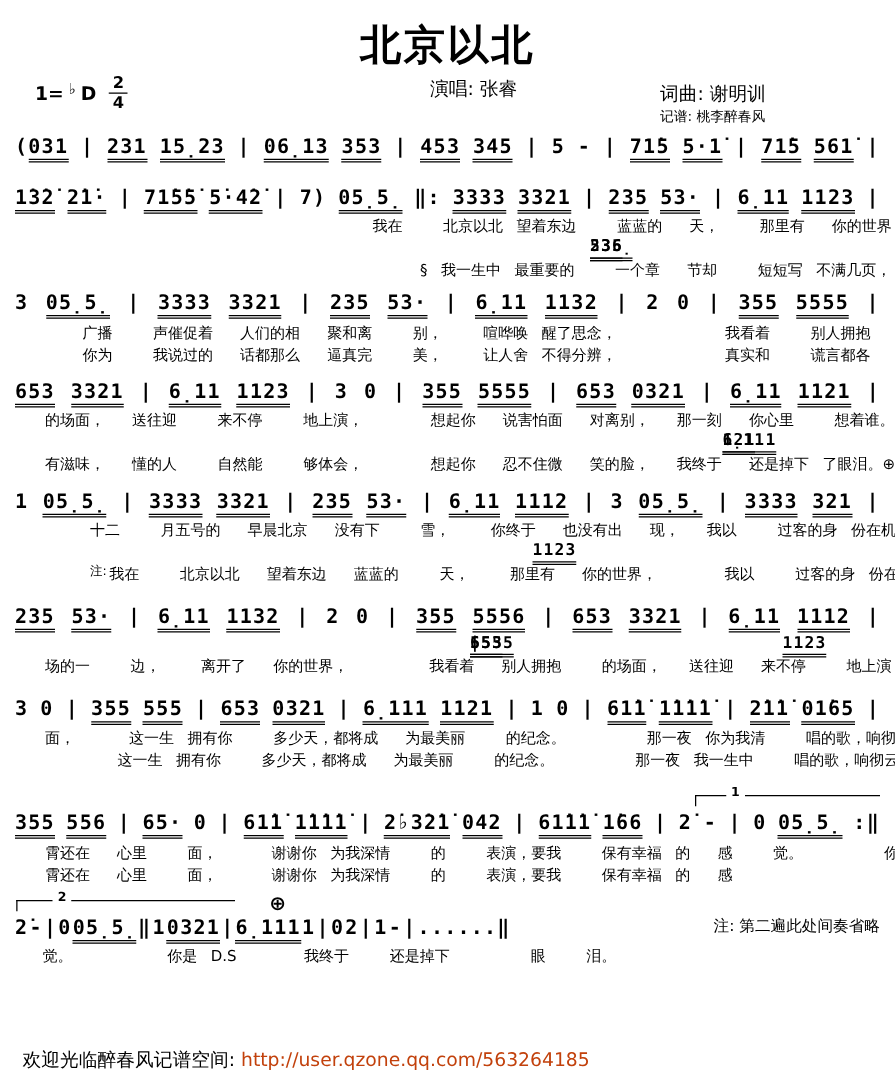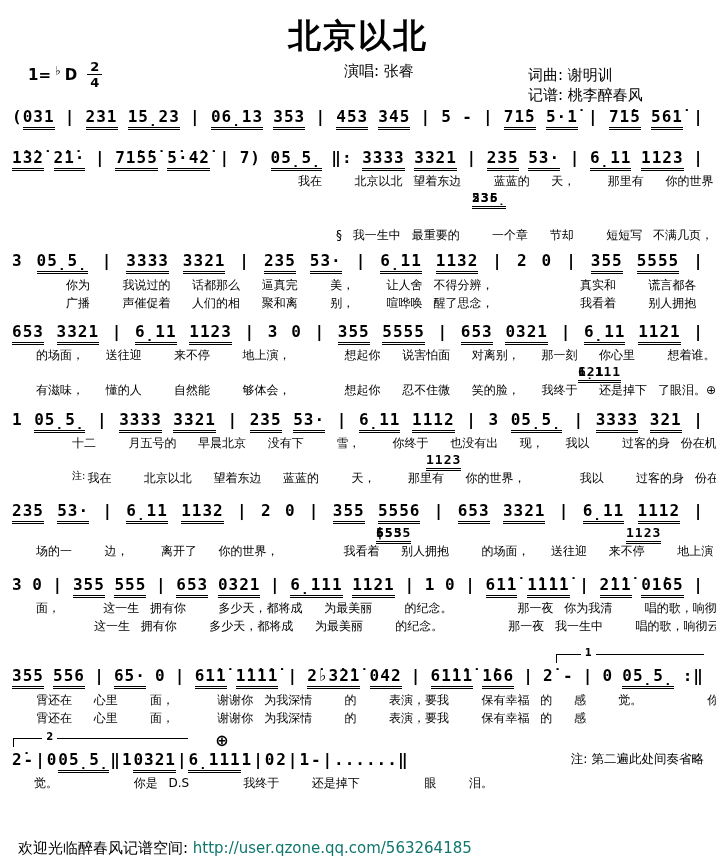--- a/index.html
+++ b/index.html
@@ -9,21 +9,21 @@
   #header{position:relative;height:102px;}
   #title{position:absolute;top:14px;left:0;width:100%;text-align:center;
          font-size:33px;font-weight:bold;letter-spacing:2px;}
   #keysig{position:absolute;left:28px;top:60px;font-size:15px;font-weight:bold;display:flex;align-items:center;gap:4px;}
   #keysig .flat{font-size:12px;vertical-align:super;position:relative;top:-4px;}
   .ts{display:inline-flex;flex-direction:column;align-items:center;font-size:13px;line-height:1;font-weight:bold;margin-left:6px;}
   .ts .num{border-bottom:1.5px solid #000;padding:0 3px 1px;}
   .ts .den{padding-top:1px;}
   #singer{position:absolute;left:344px;top:62px;font-size:15px;}
   #composer{position:absolute;left:528px;top:66px;font-size:15px;}
-  #transcriber{position:absolute;left:528px;top:86px;font-size:15px;}
+  #transcriber{position:absolute;left:528px;top:86px;font-size:11px;}
   
   #score{position:relative;padding:0 10px;}
   .system{position:relative;}
   .voltas{position:relative;height:14px;}
   .bracket{position:absolute;top:5px;height:8px;border-top:1.2px solid #000;border-left:1.2px solid #000;}
   .bracket .blab{position:absolute;left:16%;top:-8px;background:#fff;padding:0 4px;font-size:10px;font-weight:bold;}
   .coda{position:absolute;top:-2px;font-size:16px;font-weight:bold;}
   .notation{display:flex;justify-content:space-between;align-items:flex-end;
             font-size:16px;font-weight:bold;line-height:1.45;letter-spacing:1px;
             font-family:"DejaVu Sans Mono","Liberation Mono",monospace;padding:1px 2px 3px;}
@@ -33,21 +33,21 @@
   .lyr .vlab{font-size:10px;position:relative;top:-3px;margin-right:2px;}
   .mini{position:relative;height:17px;}
   .mini span{position:absolute;top:0;font-size:13px;font-weight:bold;letter-spacing:1px;white-space:pre;
              font-family:"DejaVu Sans Mono","Liberation Mono",monospace;}
   .sidenote{position:absolute;right:2px;top:18px;font-size:12.5px;}
   .narrow .notation{width:57%;}
   
   .s1{margin-top:2px;} .s2{margin-top:14px;} .s3{margin-top:4px;} .s4{margin-top:7px;}
   .s5{margin-top:8px;} .s6{margin-top:10px;} .s7{margin-top:12px;} .s8{margin-top:14px;} .s9{margin-top:6px;}
   #footer{position:absolute;left:18px;bottom:10px;font-size:15px;}
-  #footer a{color:#0f766e;text-decoration:none;}
+  #footer a{color:#c2410c;text-decoration:none;}
 </style>
 </head>
 <body>
 
 <div id="page">
 
   <div id="header">
     <div id="title">北京以北</div>
     <div id="keysig">
       <span>1=</span>
@@ -106,21 +106,21 @@
           <span class="tok"><span class="u">53·</span></span>
           <span class="tok">|</span>
           <span class="tok"><span class="u">6̣11</span></span>
           <span class="tok"><span class="u">1123</span></span>
           <span class="tok">|</span>
         </div>
         <div class="lyr" style="padding-left: 288px;">我在   北京以北 望着东边   蓝蓝的  天，   那里有  你的世界，</div>
         <div class="mini">
           <span style="left: 462px;"><span class="tok" style="margin-right: 6px;"><span class="u">235</span></span><span class="tok" style="margin-right: 6px;"><span class="u">536̣</span></span></span>
         </div>
-        <div class="lyr" style="padding-left: 326px; margin-top: 19px;">§ 我一生中 最重要的   一个章  节却   短短写 不满几页，</div>
+        <div class="lyr" style="padding-left: 326px;">§ 我一生中 最重要的   一个章  节却   短短写 不满几页，</div>
       </div>
       <div class="system s3">
         <div class="notation">
           <span class="tok">3</span>
           <span class="tok"><span class="u">05̣5̣</span></span>
           <span class="tok">|</span>
           <span class="tok"><span class="u">3333</span></span>
           <span class="tok"><span class="u">3321</span></span>
           <span class="tok">|</span>
           <span class="tok"><span class="u">235</span></span>
@@ -129,22 +129,22 @@
           <span class="tok"><span class="u">6̣11</span></span>
           <span class="tok"><span class="u">1132</span></span>
           <span class="tok">|</span>
           <span class="tok">2</span>
           <span class="tok">0</span>
           <span class="tok">|</span>
           <span class="tok"><span class="u">355</span></span>
           <span class="tok"><span class="u">5555</span></span>
           <span class="tok">|</span>
         </div>
+        <div class="lyr" style="padding-left: 56px;">广播   声催促着  人们的相  聚和离   别，   喧哗唤 醒了思念，        我看着   别人拥抱</div>
         <div class="lyr" style="padding-left: 56px;">你为   我说过的  话都那么  逼真完   美，   让人舍 不得分辨，        真实和   谎言都各</div>
-        <div class="lyr" style="padding-left: 56px;">广播   声催促着  人们的相  聚和离   别，   喧哗唤 醒了思念，        我看着   别人拥抱</div>
       </div>
       <div class="system s4">
         <div class="notation">
           <span class="tok"><span class="u">653</span></span>
           <span class="tok"><span class="u">3321</span></span>
           <span class="tok">|</span>
           <span class="tok"><span class="u">6̣11</span></span>
           <span class="tok"><span class="u">1123</span></span>
           <span class="tok">|</span>
           <span class="tok">3</span>

